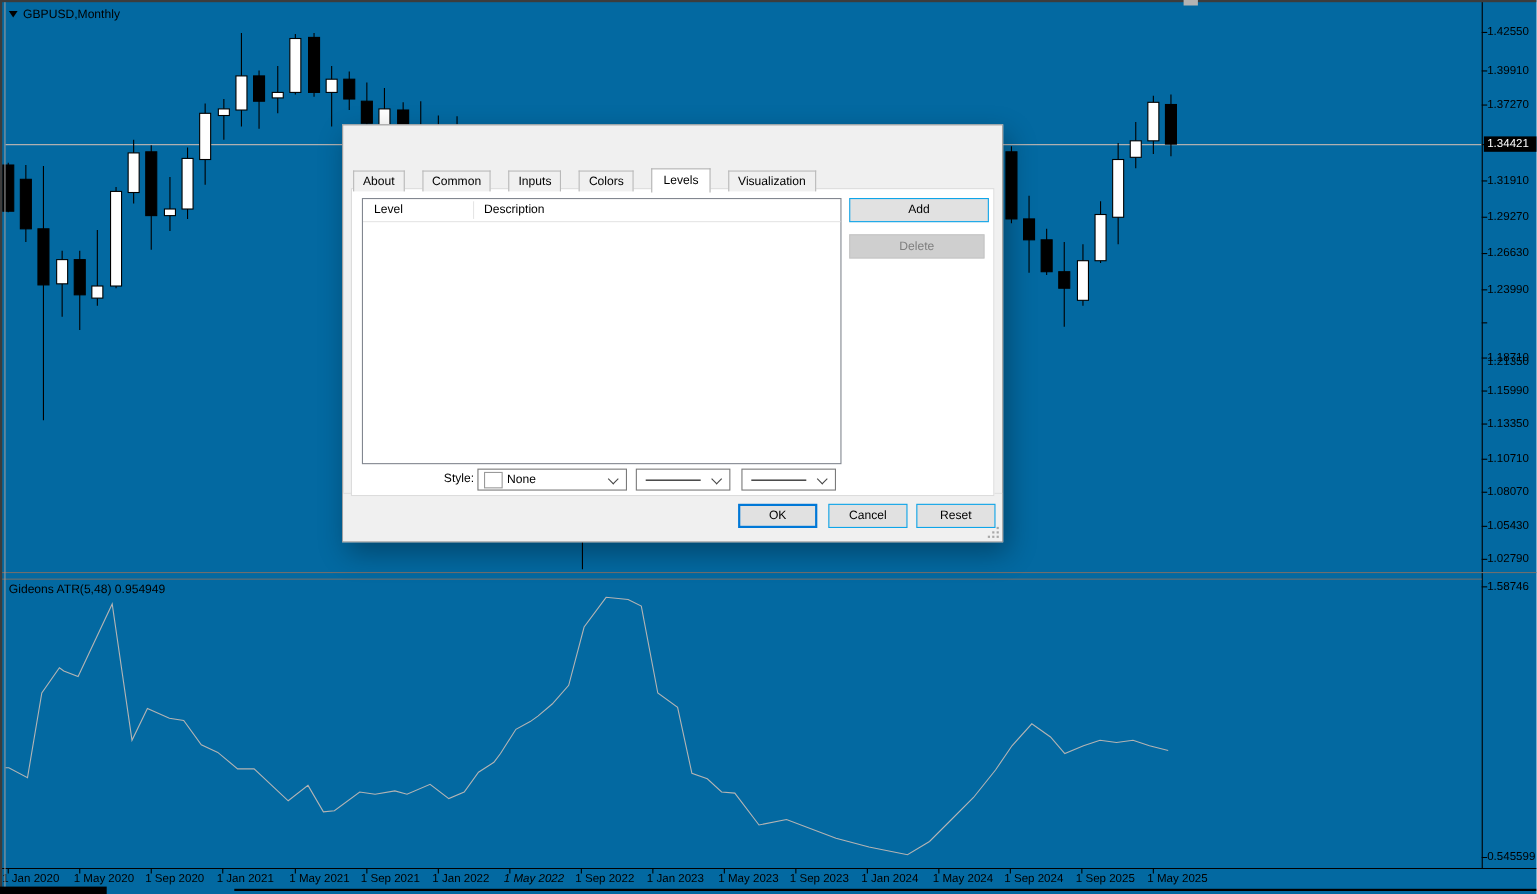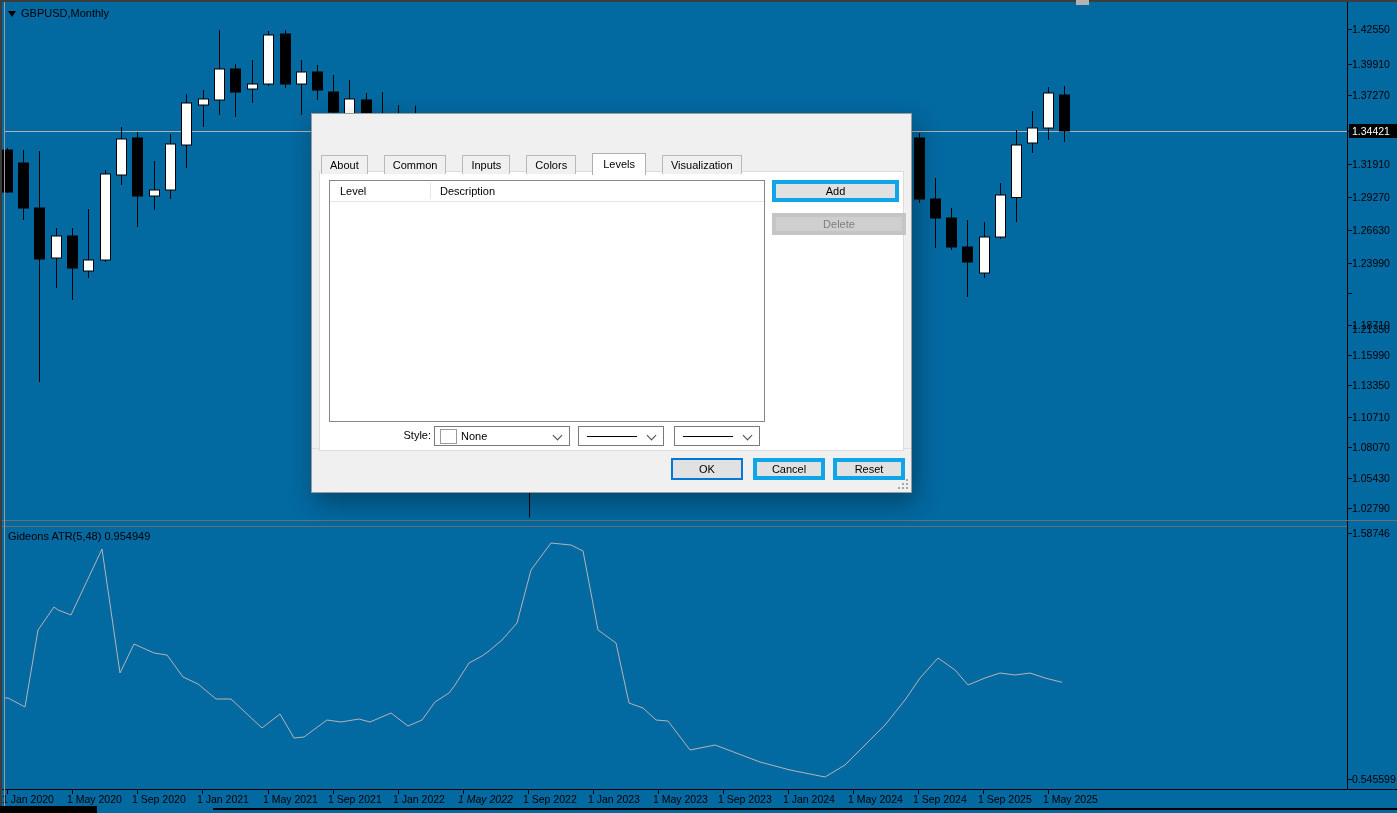--- a/index.html
+++ b/index.html
@@ -30,24 +30,24 @@
        margin-right:16px;font-size:11px;}
   .tab.selected{height:21px;line-height:21px;background:#ffffff;border-color:#b0b0b0;position:relative;top:1px;
        padding:0 10px;}
   .page{position:absolute;left:7px;top:57px;width:585px;height:280px;background:#ffffff;border:1px solid #dcdcdc;
         box-sizing:border-box;z-index:2;}
   .listbox{position:absolute;left:9px;top:8px;width:436px;height:242px;background:#fff;border:1px solid #828790;
            box-sizing:border-box;}
   .list-header{position:absolute;left:0;top:0;right:0;height:20px;border-bottom:1px solid #e5e5e5;}
   .col-h{position:absolute;top:0;height:20px;line-height:20px;padding-left:10px;font-size:11px;color:#000;box-sizing:border-box;}
   .col-div{position:absolute;top:2px;height:16px;width:1px;background:#e5e5e5;}
-  .btn{position:absolute;background:#e1e1e1;border:4px solid #0ea5e9;font-size:11px;color:#000;
+  .btn{position:absolute;background:#e1e1e1;border:1px solid #0ea5e9;font-size:11px;color:#000;
        font-family:"Liberation Sans",sans-serif;text-align:center;padding:0;}
   .btn-add{left:452px;top:8px;width:127px;height:22px;}
-  .btn-del{left:452px;top:41px;width:134px;height:22px;background:#cfcfcf;border-color:#c5c5c5;color:#7f7f7f;}
+  .btn-del{left:452px;top:41px;width:123px;height:22px;background:#cfcfcf;border-color:#c5c5c5;color:#7f7f7f;}
   .style-row{position:absolute;left:0;top:254px;right:0;height:20px;}
   .style-label{position:absolute;right:472px;top:3px;font-size:11px;}
   .combo{position:absolute;top:0;height:20px;background:#fff;border:1px solid #7a7a7a;box-sizing:border-box;}
   .combo-style{left:114px;width:136px;}
   .combo-l1{left:258px;width:86px;}
   .combo-l2{left:354px;width:86px;}
   .swatch{position:absolute;left:5px;top:2px;width:15px;height:13px;background:#fff;border:1px solid #9a9a9a;}
   .combo-text{position:absolute;left:26px;top:3px;font-size:11px;}
   .chev{position:absolute;right:8px;top:5px;width:6px;height:6px;border-right:1px solid #464646;
         border-bottom:1px solid #464646;transform:rotate(45deg);}

